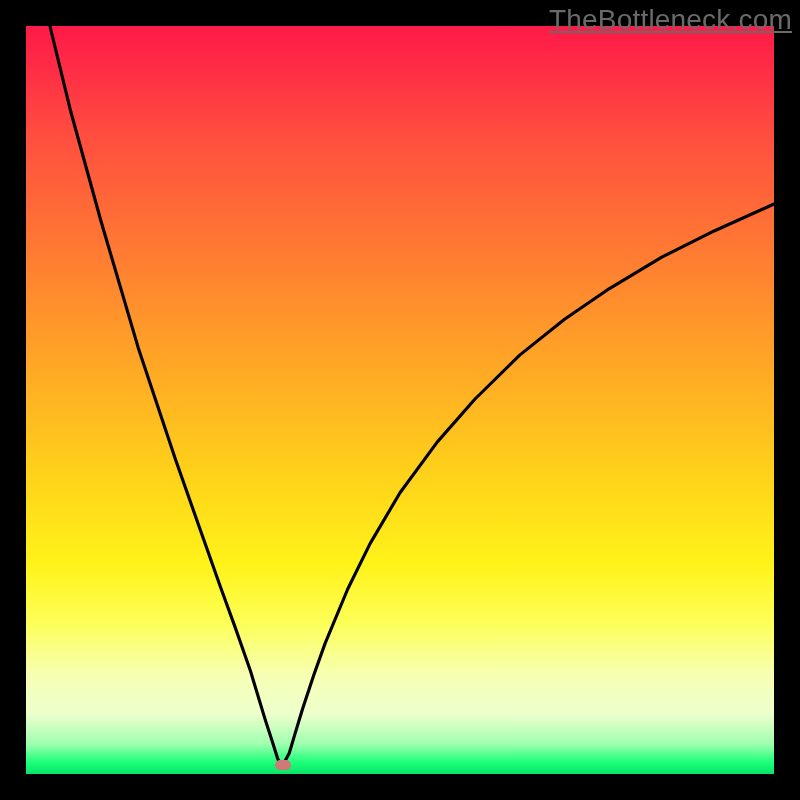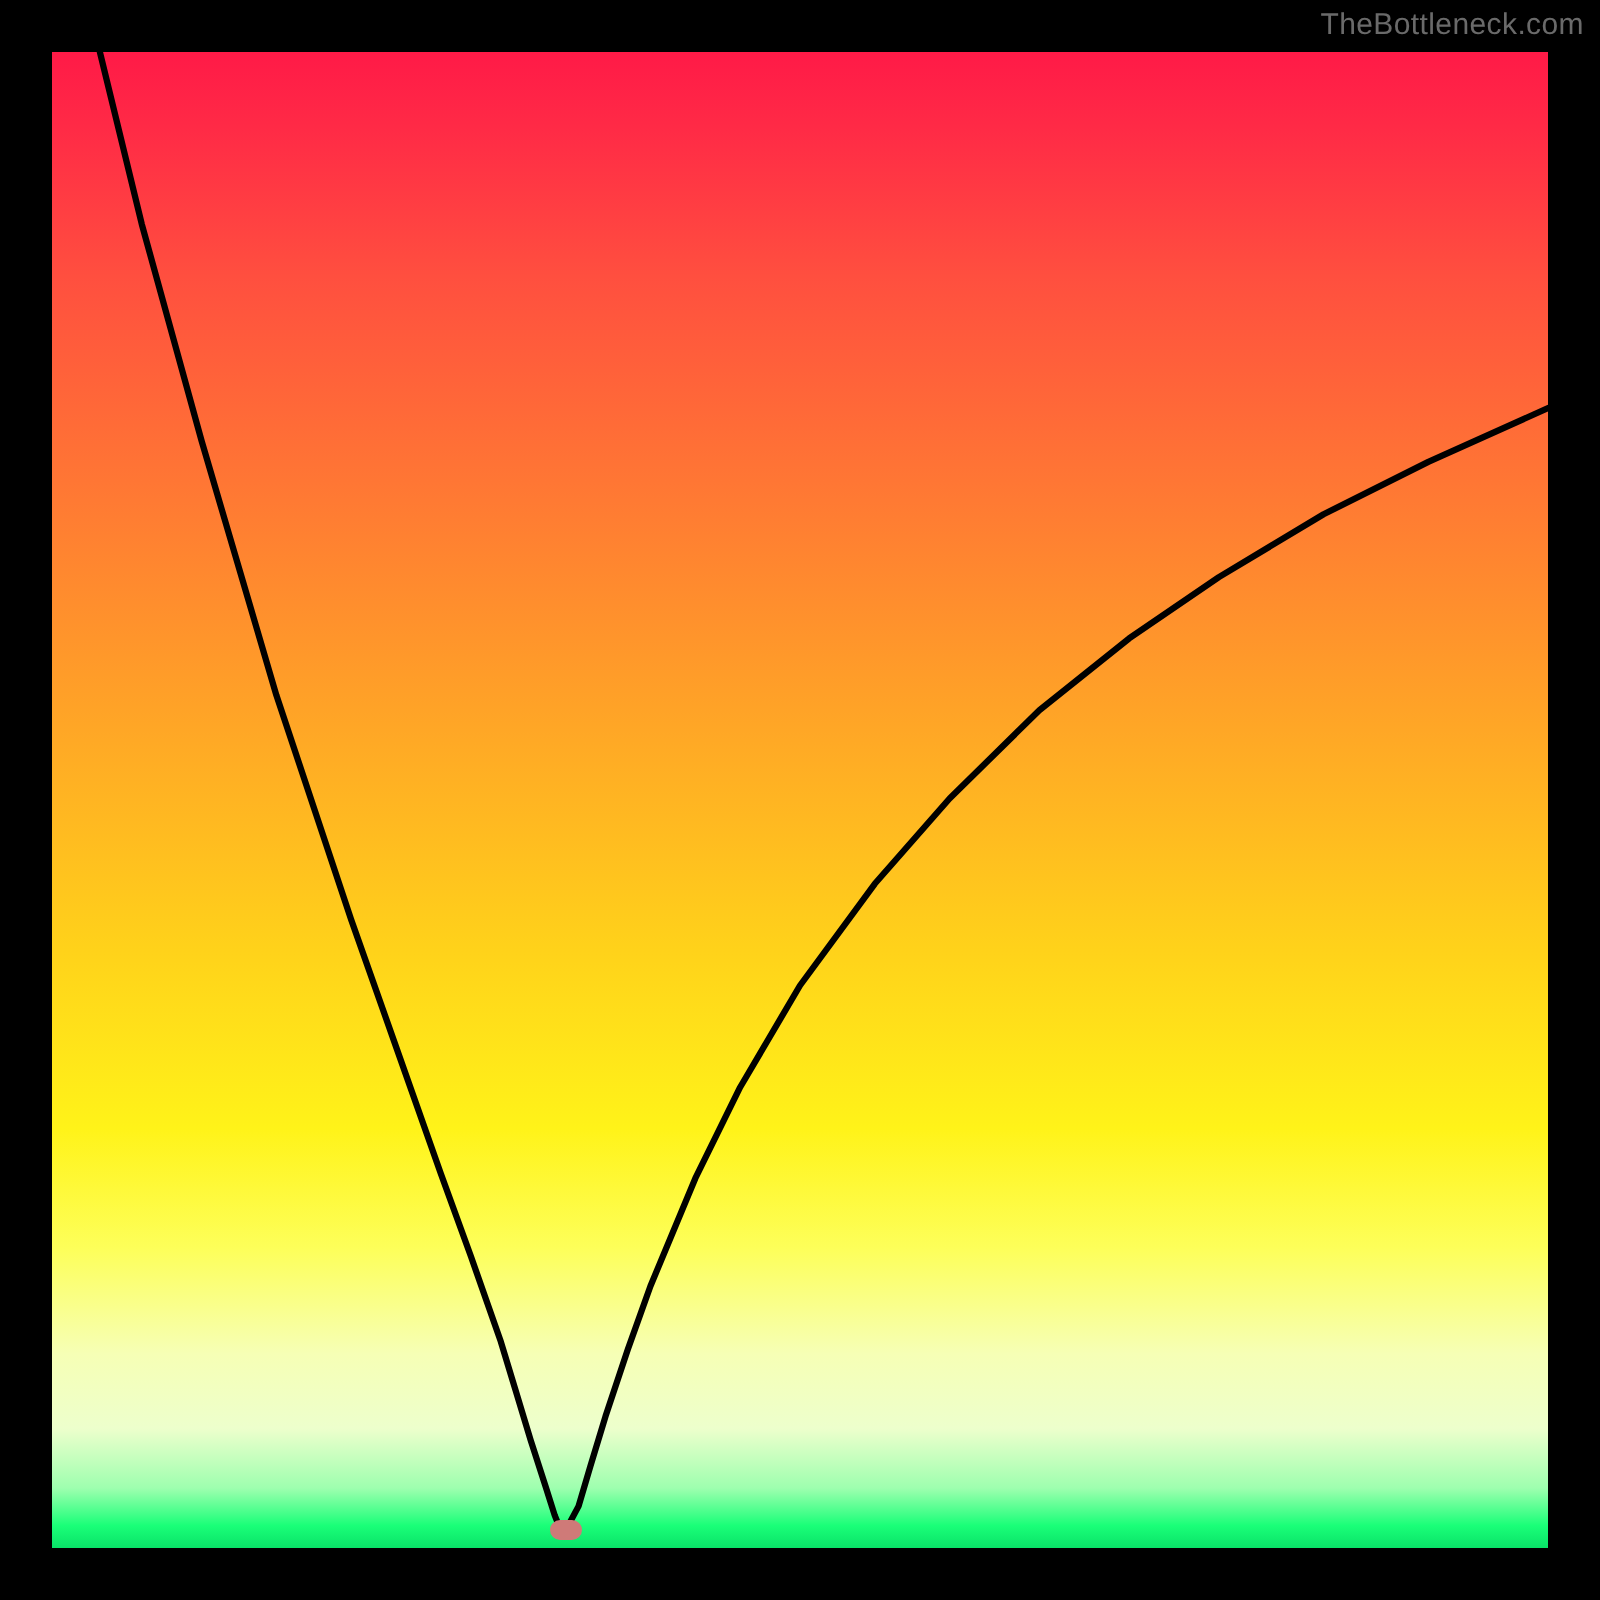--- a/index.html
+++ b/index.html
@@ -23,24 +23,25 @@
     left: 0;
     top: 0;
     width: 100%;
     height: 100%;
   }
   .watermark {
     position: absolute;
     top: 4px;
     right: 8px;
     color: #6a6a6a;
-    font-size: 15px;
+    font-size: 28px;
     font-weight: 500;
     letter-spacing: 0.2px;
     user-select: none;
+    text-decoration: underline;
   }
   svg.curve {
     position: absolute;
     left: 0;
     top: 0;
     width: 100%;
     height: 100%;
   }
   .marker {
     position: absolute;

